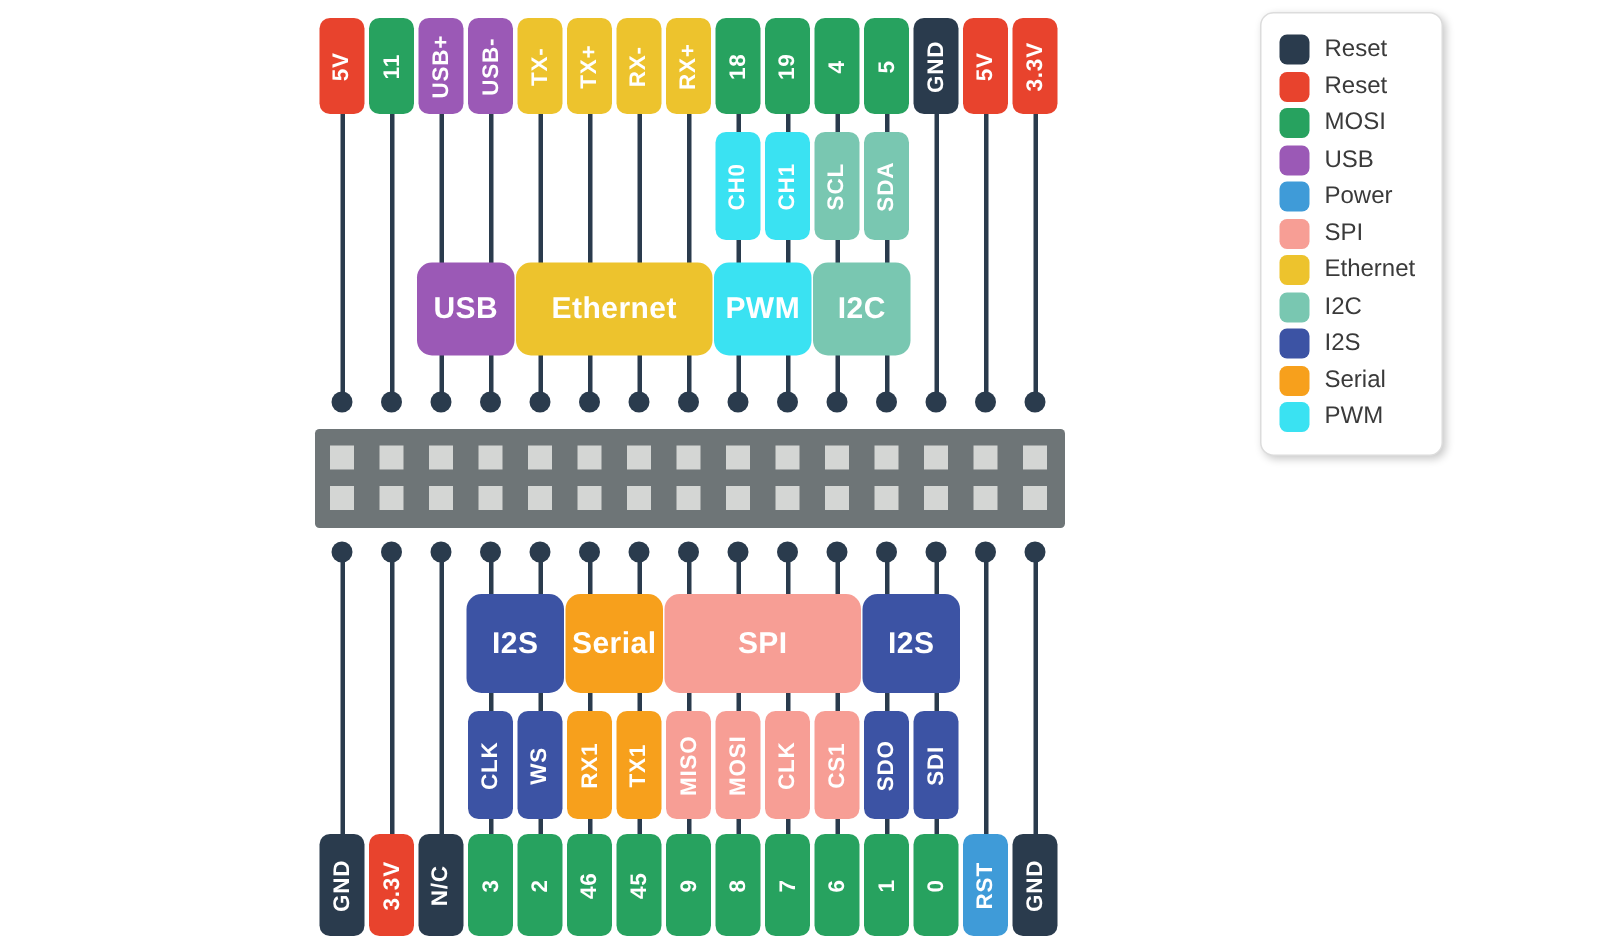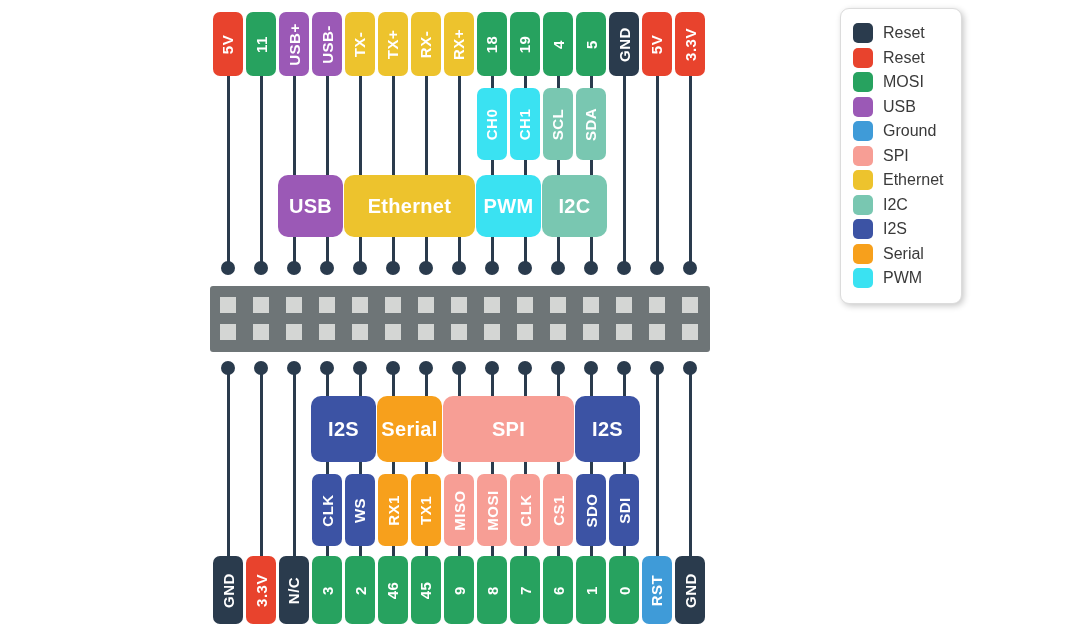--- a/index.html
+++ b/index.html
@@ -301,21 +301,21 @@
       <div class="lrow">
         <div class="swatch" style="background: rgb(39, 162, 95);"></div>
         <span class="llabel">MOSI</span>
       </div>
       <div class="lrow">
         <div class="swatch" style="background: rgb(155, 89, 182);"></div>
         <span class="llabel">USB</span>
       </div>
       <div class="lrow">
         <div class="swatch" style="background: rgb(63, 155, 216);"></div>
-        <span class="llabel">Ground</span>
+        <span class="llabel">Power</span>
       </div>
       <div class="lrow">
         <div class="swatch" style="background: rgb(247, 158, 149);"></div>
         <span class="llabel">SPI</span>
       </div>
       <div class="lrow">
         <div class="swatch" style="background: rgb(237, 195, 45);"></div>
         <span class="llabel">Ethernet</span>
       </div>
       <div class="lrow">

